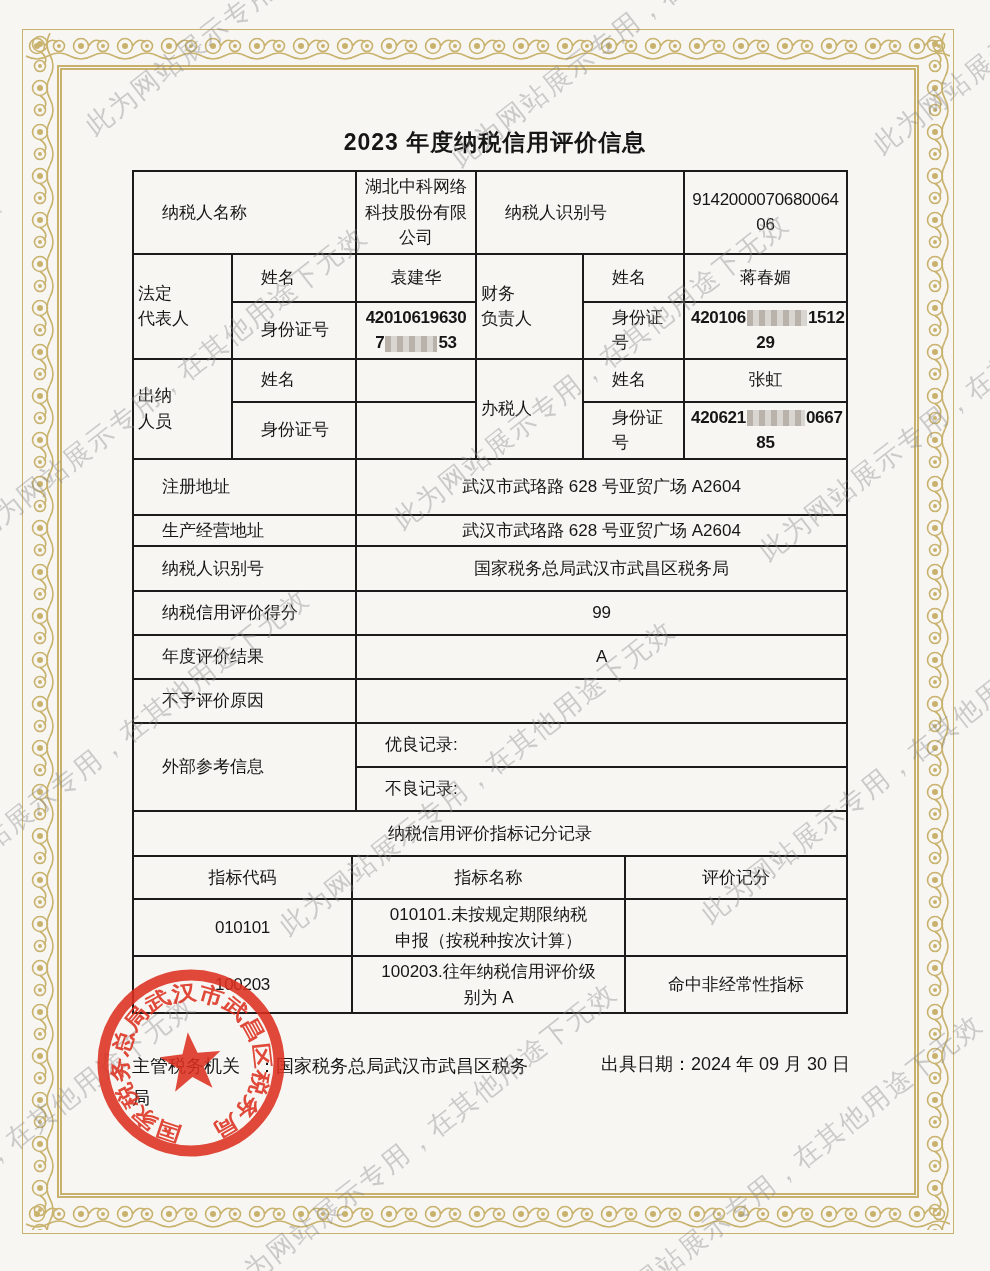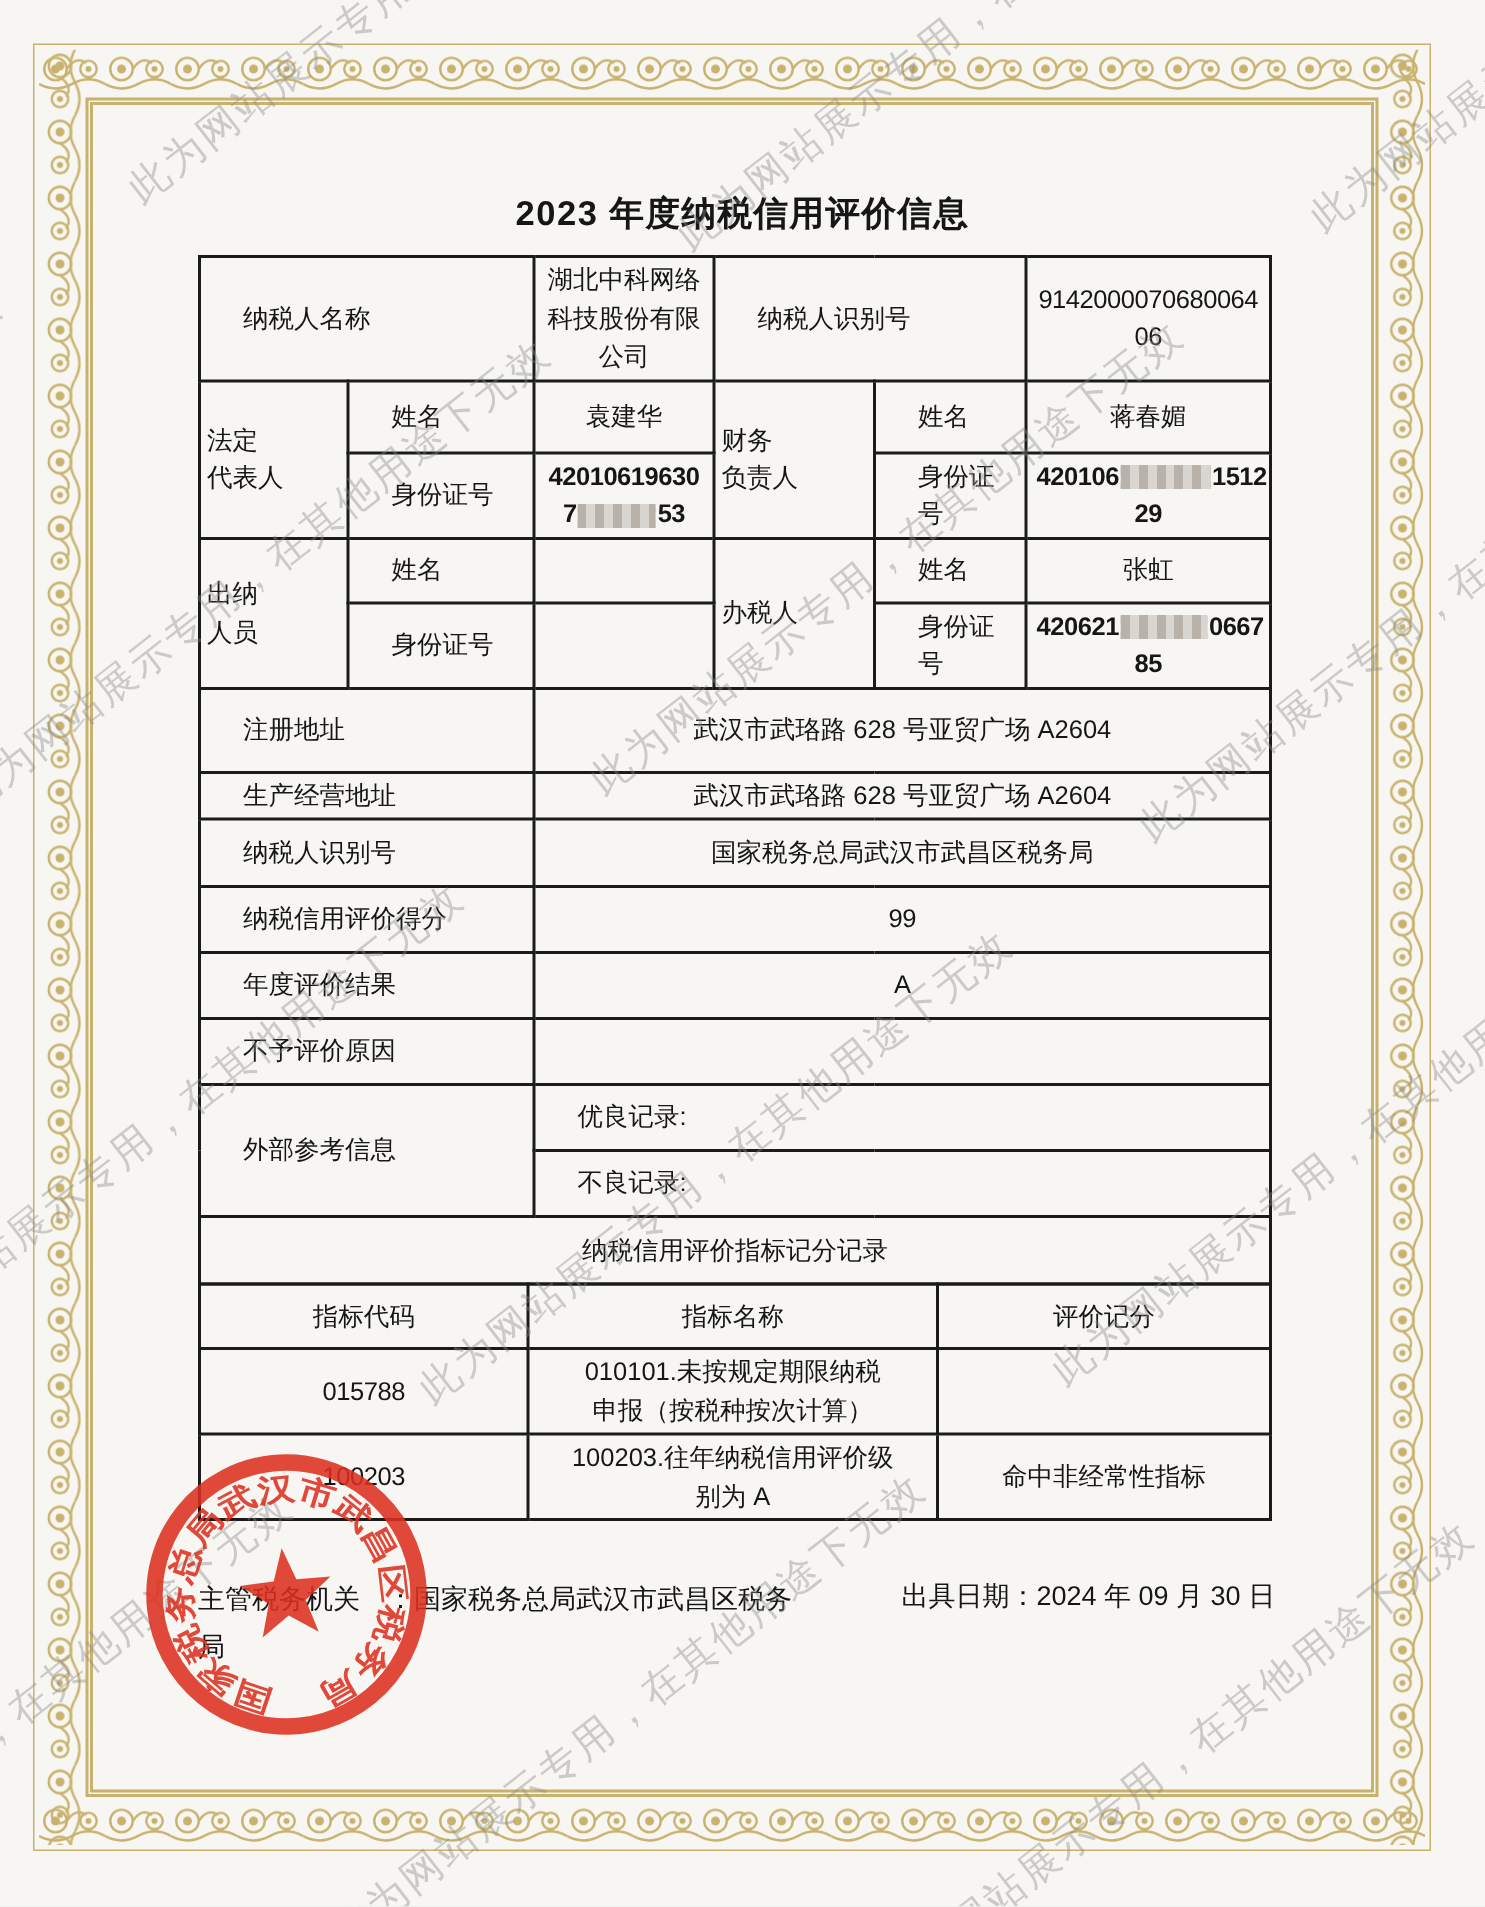--- a/index.html
+++ b/index.html
@@ -199,21 +199,21 @@
           <col style="width:273px">
           <col style="width:222px">
         </colgroup>
       <tbody>
           <tr style="height:43px">
         <td class="val">指标代码</td>
         <td class="val">指标名称</td>
         <td class="val">评价记分</td>
       </tr>
       <tr style="height:55px">
-        <td class="val num">015788</td>
+        <td class="val num">010101</td>
         <td class="val" style="padding:2px 32px">010101.未按规定期限纳税申报（按税种按次计算）</td>
         <td class="val"></td>
       </tr>
       <tr style="height:49px">
         <td class="val num">100203</td>
         <td class="val" style="padding:2px 20px">100203.往年纳税信用评价级别为 A</td>
         <td class="val">命中非经常性指标</td>
       </tr>
     </tbody>
       </table>

